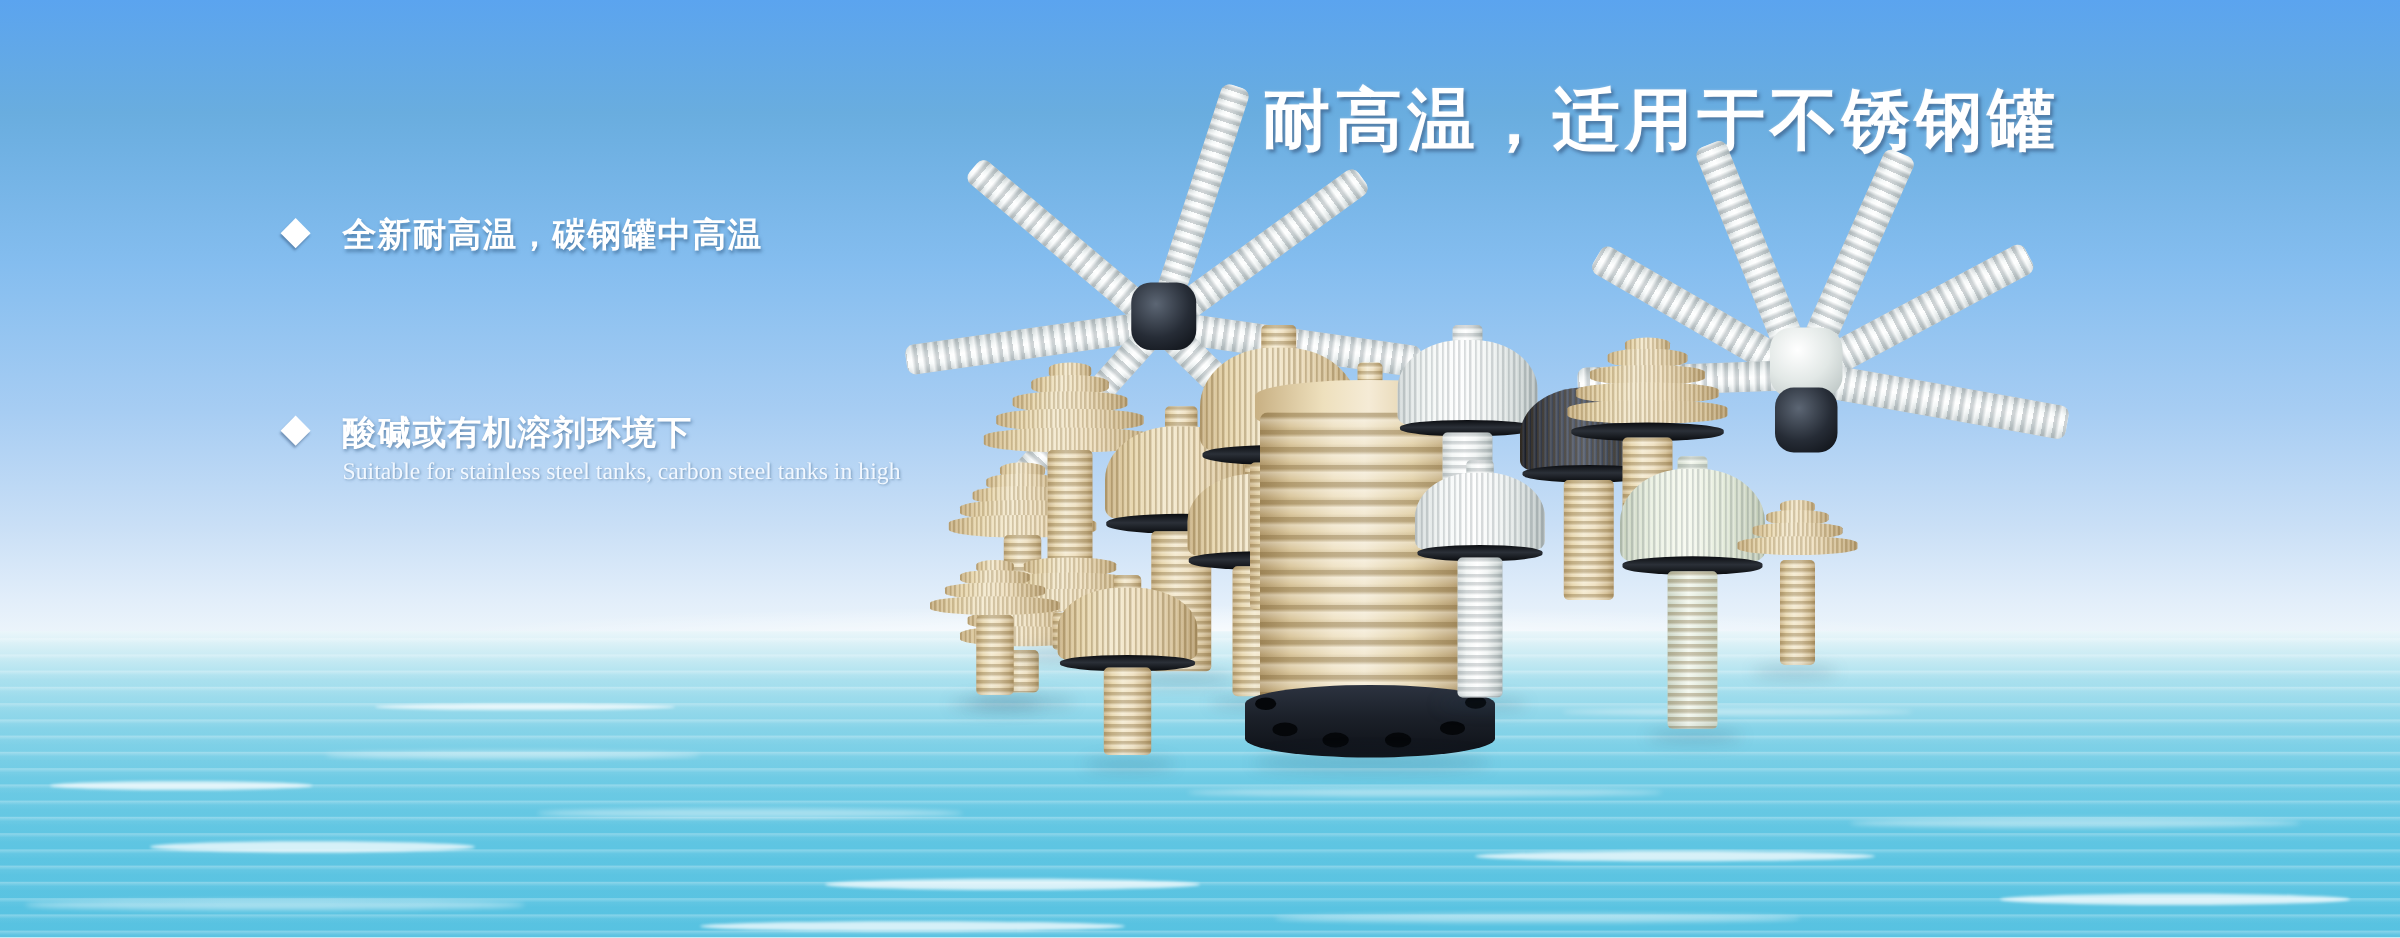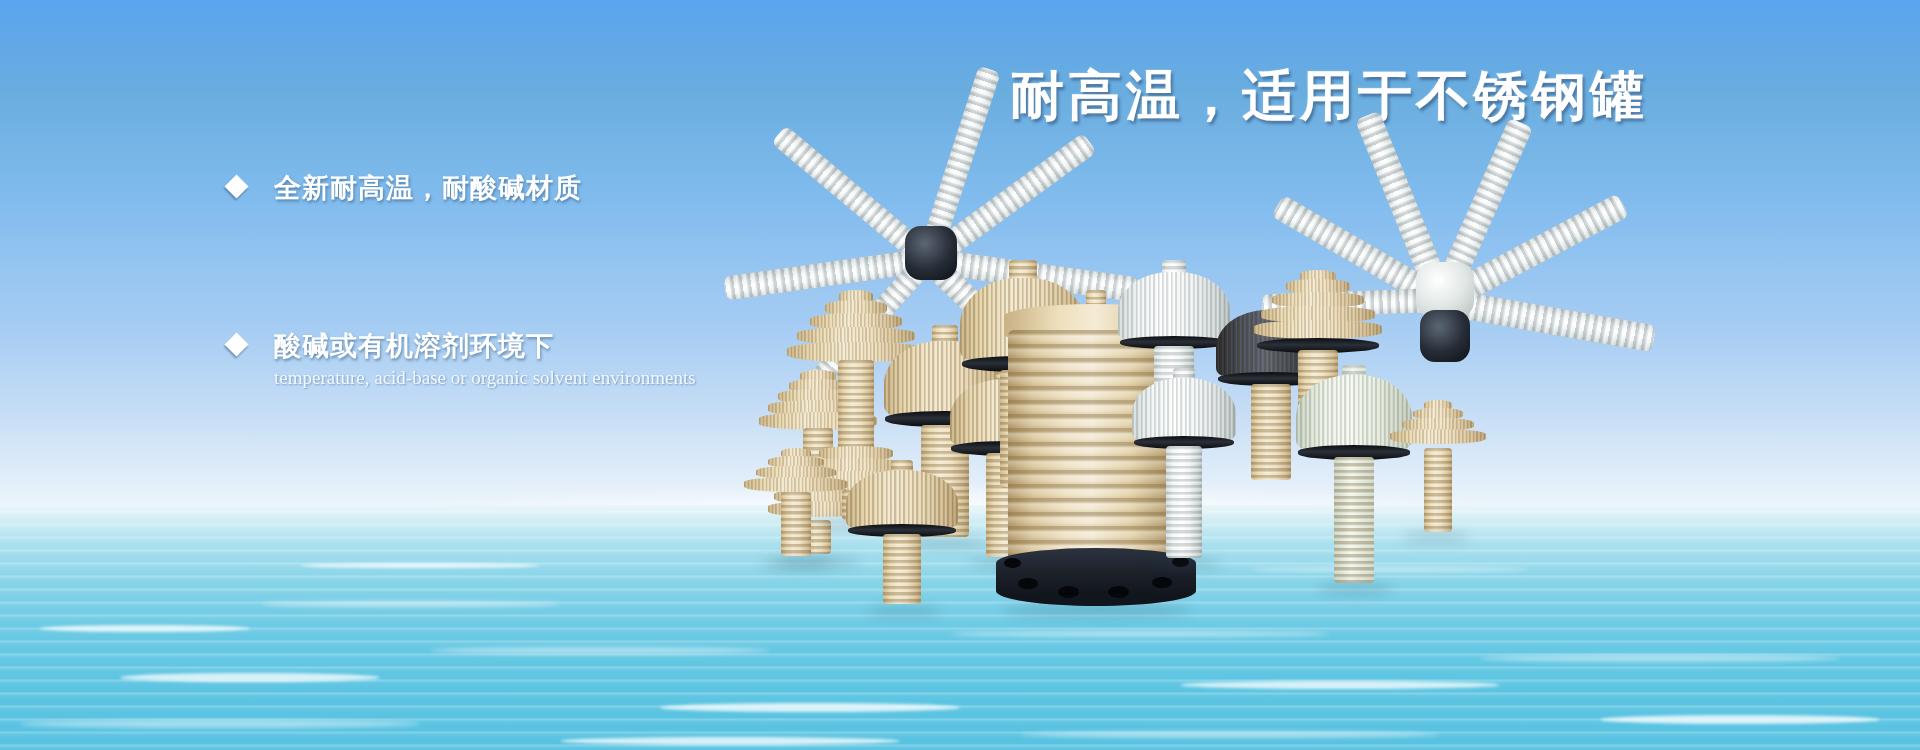--- a/index.html
+++ b/index.html
@@ -207,27 +207,27 @@
     <div class="ripple" style="left:300px; top:58px;  width:240px; height:5px;"></div>
     <div class="ripple d" style="left:1250px;top:62px;  width:280px; height:5px;"></div>
   </div>
 
   <div class="headline">耐高温，适用于不锈钢罐</div>
 
   <div class="bullets">
 
     <div class="bullet b1">
       <span class="dia"></span>
-      <div class="cn">全新耐高温，耐酸碱材质</div>
+      <div class="cn">全新耐高温，碳钢罐中高温</div>
     </div>
 
     <div class="bullet b2">
       <span class="dia"></span>
       <div class="cn">酸碱或有机溶剂环境下</div>
-      <div class="en">temperature, acid-base or organic solvent environments</div>
+      <div class="en">Suitable for stainless steel tanks, carbon steel tanks in high</div>
     </div>
 
   </div>
 
   <div class="products">
 
     <div class="p" style="left:0px; top:0px; width:460px; height:300px;">
       <div class="arm" style="left:228px; top:118px; width:200px; height:23px; transform:rotate(-72deg);"></div>
       <div class="arm" style="left:228px; top:118px; width:200px; height:24px; transform:rotate(-36deg);"></div>
       <div class="arm" style="left:228px; top:118px; width:210px; height:25px; transform:rotate(8deg);"></div>

